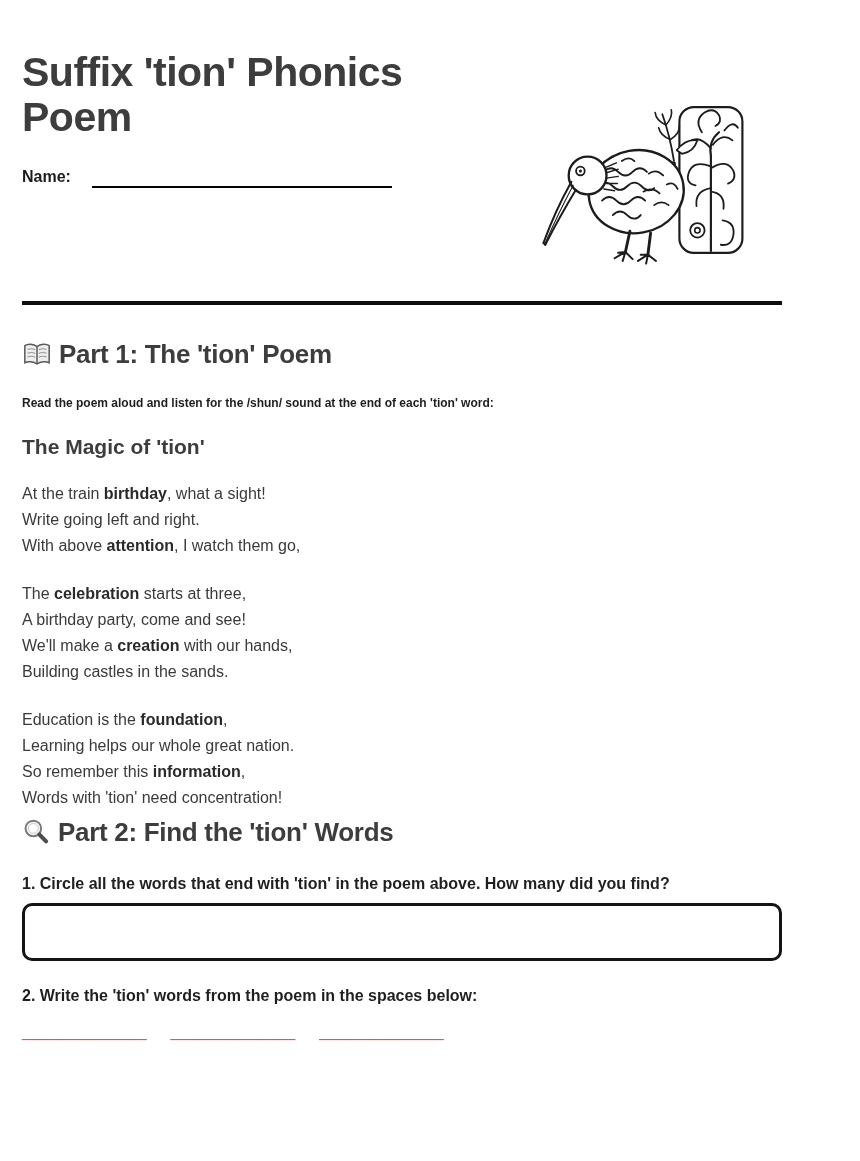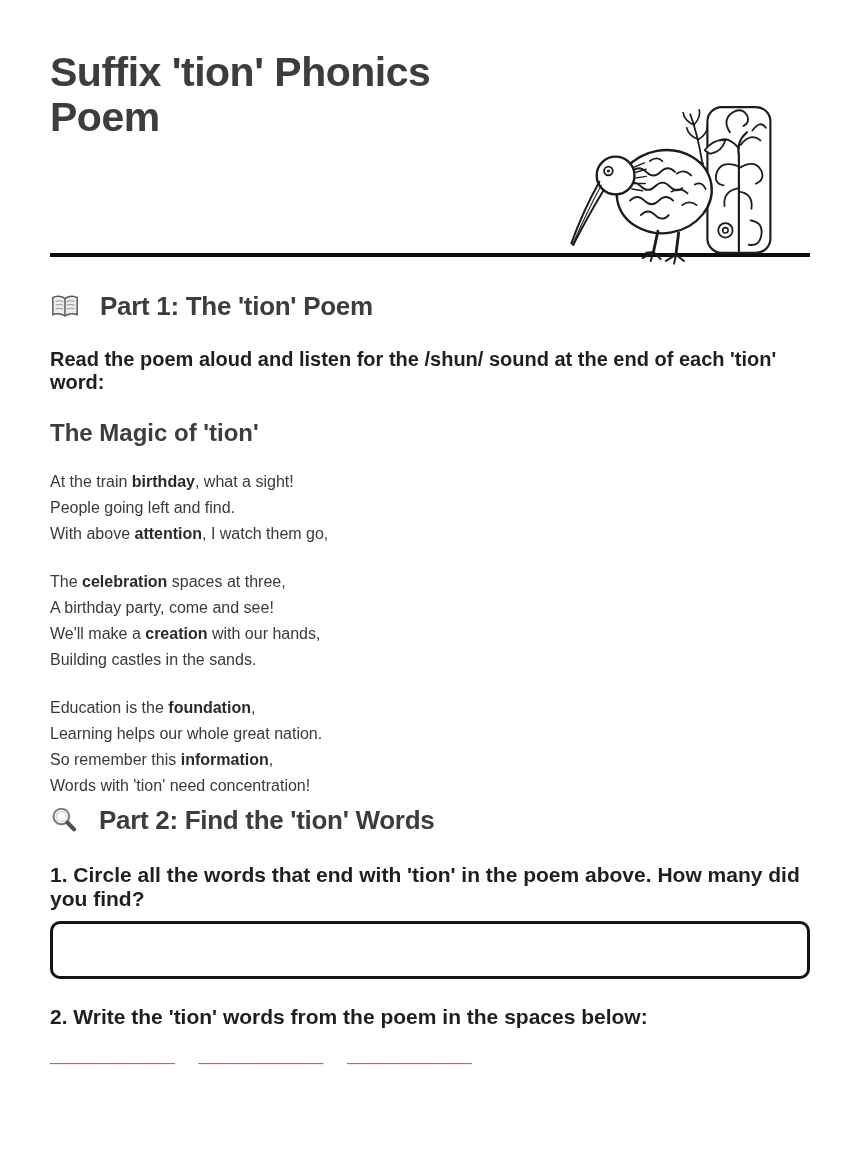--- a/index.html
+++ b/index.html
@@ -4,21 +4,21 @@
 <style>
   html, body { margin: 0; padding: 0; }
   body {
     width: 860px; height: 1161px;
     background: #ffffff;
     overflow: hidden;
     font-family: "Liberation Sans", "DejaVu Sans", sans-serif;
     color: #3a3a3a;
     position: relative;
   }
-  .page { position: relative; padding: 50px 50px 0 50px; width: 760px; }
+  .page { position: relative; padding: 50px 50px 0 22px; width: 760px; }
 
   
   .doc-title {
     margin: 0;
     font-size: 41px;
     line-height: 1.1;
     font-weight: 700;
     color: #3d3d3d;
     letter-spacing: -0.5px;
     max-width: 470px;
@@ -31,35 +31,35 @@
     position: absolute;
     top: 95px; right: 68px;
     width: 225px; height: 178px;
   }
 
   
   .divider { border: none; border-top: 4px solid #0d0d0d; margin: 113px 0 0 0; }
 
   
   .section-heading {
-    display: flex; align-items: center; gap: 20px;
+    display: flex; align-items: center; gap: 7px;
     margin: 34px 0 0 0;
     font-size: 26px; line-height: 1.2; font-weight: 700; color: #3d3d3d;
     letter-spacing: -0.3px;
   }
   .section-heading .icon { display: inline-flex; flex: 0 0 auto; }
 
-  .instruction { margin: 26px 0 0 0; font-size: 20px; font-weight: 700; color: #1f1f1f; }
+  .instruction { margin: 26px 0 0 0; font-size: 12px; font-weight: 700; color: #1f1f1f; }
 
-  .poem-title { margin: 25px 0 0 0; font-size: 24px; font-weight: 700; color: #3d3d3d; }
+  .poem-title { margin: 25px 0 0 0; font-size: 21px; font-weight: 700; color: #3d3d3d; }
 
   .stanza { margin: 22px 0 0 0; font-size: 16px; line-height: 26px; color: #3a3a3a; }
   .stanza strong { color: #2a2a2a; }
 
-  .question { margin: 26px 0 0 0; font-size: 21px; font-weight: 700; color: #1f1f1f; }
+  .question { margin: 26px 0 0 0; font-size: 16px; font-weight: 700; color: #1f1f1f; }
   .question.q1 { margin-top: 26px; }
 
   .answer-box {
     margin-top: 10px;
     height: 52px;
     border: 3px solid #141414;
     border-radius: 10px;
     background: #fff;
   }
 
@@ -128,41 +128,45 @@
         <g fill="none" stroke-width="2.2">
           <path d="M96,173 l-12,7 M96,173 l-3,10 M96,173 l8,8 M96,173 l-8,1"></path>
           <path d="M121,176 l-11,7 M121,176 l-2,10 M121,176 l9,7 M121,176 l-8,0"></path>
         </g>
       </g>
     </svg>
   </div>
 
   <h1 class="doc-title">Suffix 'tion' Phonics Poem</h1>
 
+  <div class="field-row">
+    <span class="field-label">Name:</span>
+    <span class="field-line"></span>
+  </div>
 
   <hr class="divider">
 
   <h2 class="section-heading">
     <span class="icon">
       <svg viewBox="0 0 32 32" width="30" height="30">
         <path d="M16 7 C12.5 3.8, 6 3.8, 3 6 V24.5 C6 22.4, 12.5 22.6, 16 25.6 C19.5 22.6, 26 22.4, 29 24.5 V6 C26 3.8, 19.5 3.8, 16 7 Z" fill="#ededed" stroke="#5a5a5a" stroke-width="1.6" stroke-linejoin="round"></path>
         <path d="M16 7 V25.6" stroke="#5a5a5a" stroke-width="1.6"></path>
         <path d="M6 10 c3,-1 5.5,-1 8,0.3 M6 14 c3,-1 5.5,-1 8,0.3 M6 18 c3,-1 5.5,-1 8,0.3 M26 10 c-3,-1 -5.5,-1 -8,0.3 M26 14 c-3,-1 -5.5,-1 -8,0.3 M26 18 c-3,-1 -5.5,-1 -8,0.3" stroke="#9a9a9a" stroke-width="1.2" fill="none"></path>
       </svg>
     </span>
     <span>Part 1: The 'tion' Poem</span>
   </h2>
 
   <p class="instruction">Read the poem aloud and listen for the /shun/ sound at the end of each 'tion' word:</p>
 
   <h3 class="poem-title">The Magic of 'tion'</h3>
 
   <div>
-      <p class="stanza"><span>At the train </span><strong>birthday</strong><span>, what a sight!</span><br><span>People going left and find.</span><br><span>With above </span><strong>attention</strong><span>, I watch them go,</span><br></p>
-      <p class="stanza"><span>The </span><strong>celebration</strong><span> spaces at three,</span><br><span>A birthday party, come and see!</span><br><span>We'll make a </span><strong>creation</strong><span> with our hands,</span><br><span>Building castles in the sands.</span></p>
+      <p class="stanza"><span>At the train </span><strong>birthday</strong><span>, what a sight!</span><br><span>Write going left and right.</span><br><span>With above </span><strong>attention</strong><span>, I watch them go,</span><br></p>
+      <p class="stanza"><span>The </span><strong>celebration</strong><span> starts at three,</span><br><span>A birthday party, come and see!</span><br><span>We'll make a </span><strong>creation</strong><span> with our hands,</span><br><span>Building castles in the sands.</span></p>
       <p class="stanza"><span>Education is the </span><strong>foundation</strong><span>,</span><br><span>Learning helps our whole great nation.</span><br><span>So remember this </span><strong>information</strong><span>,</span><br><span>Words with 'tion' need concentration!</span></p>
     </div>
 
   <h2 class="section-heading" style="margin-top:6px">
     <span class="icon">
       <svg viewBox="0 0 32 32" width="29" height="29">
         <circle cx="12.5" cy="11.5" r="8.6" fill="#f5f5f5" stroke="#7a7a7a" stroke-width="2.2"></circle>
         <circle cx="12.5" cy="11.5" r="5.4" fill="#ffffff" stroke="#c4c4c4" stroke-width="1"></circle>
         <path d="M19.3 18.3 L26.6 25.8" stroke="#4e4e4e" stroke-width="4.6" stroke-linecap="round"></path>
       </svg>

